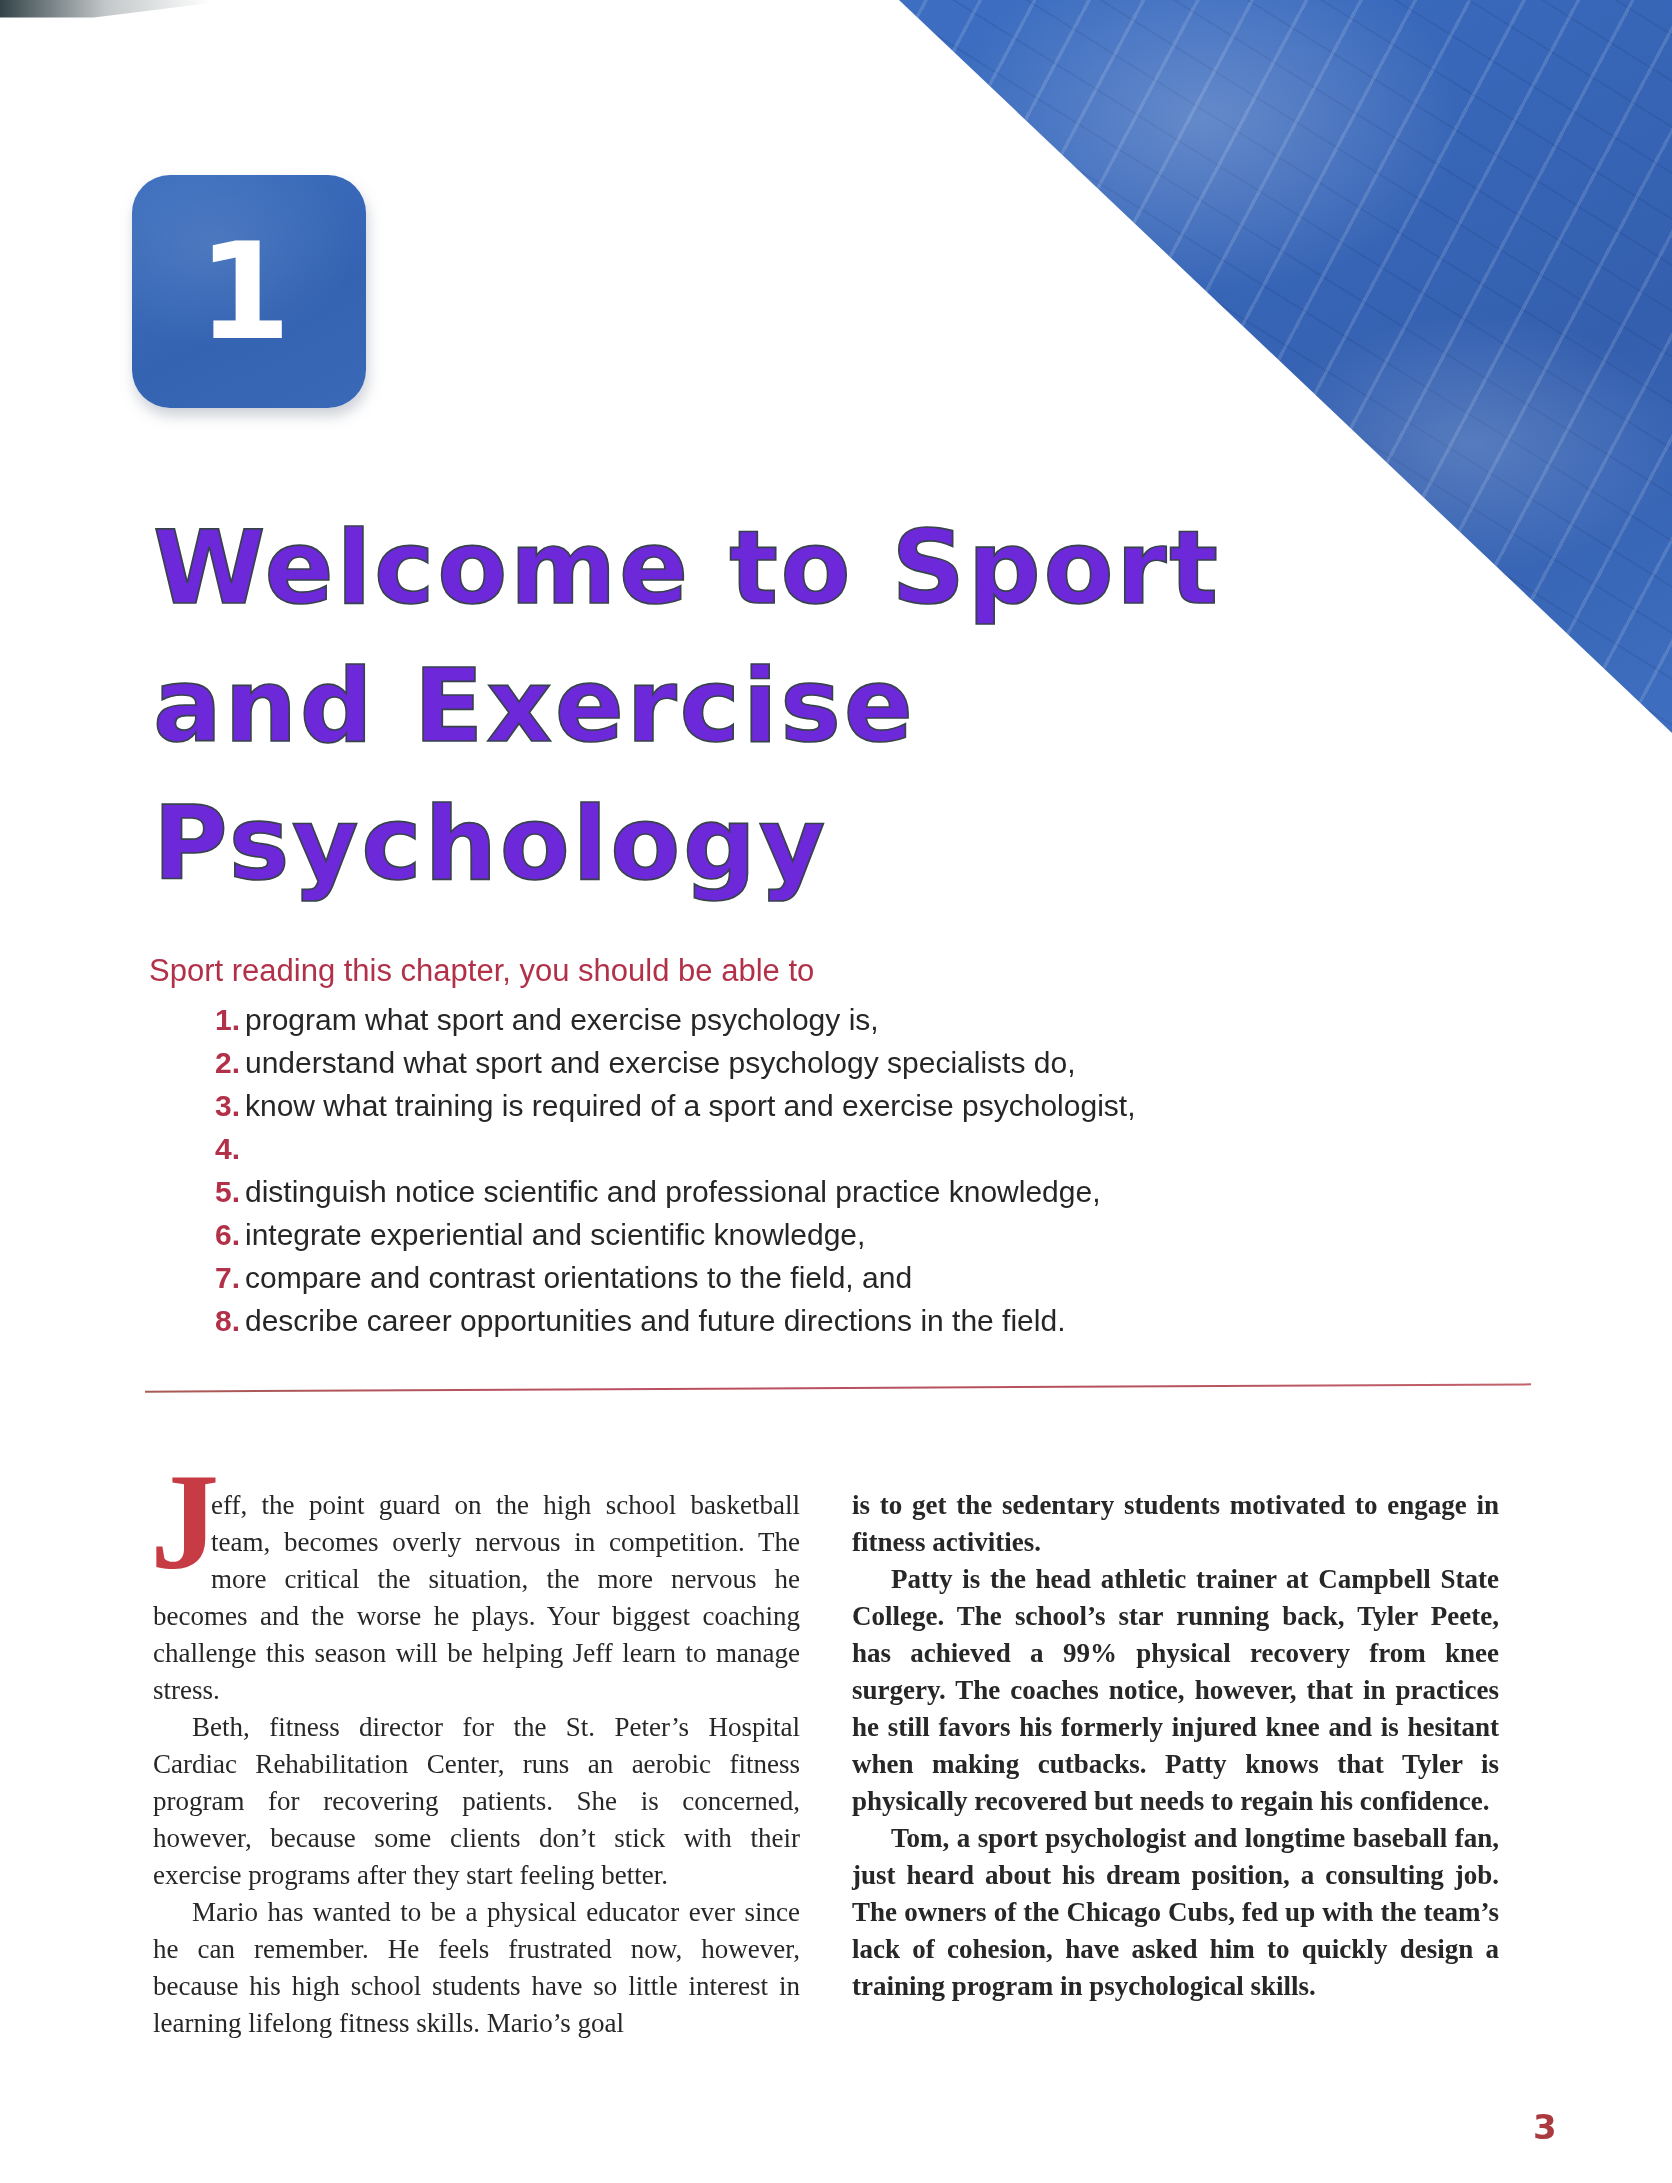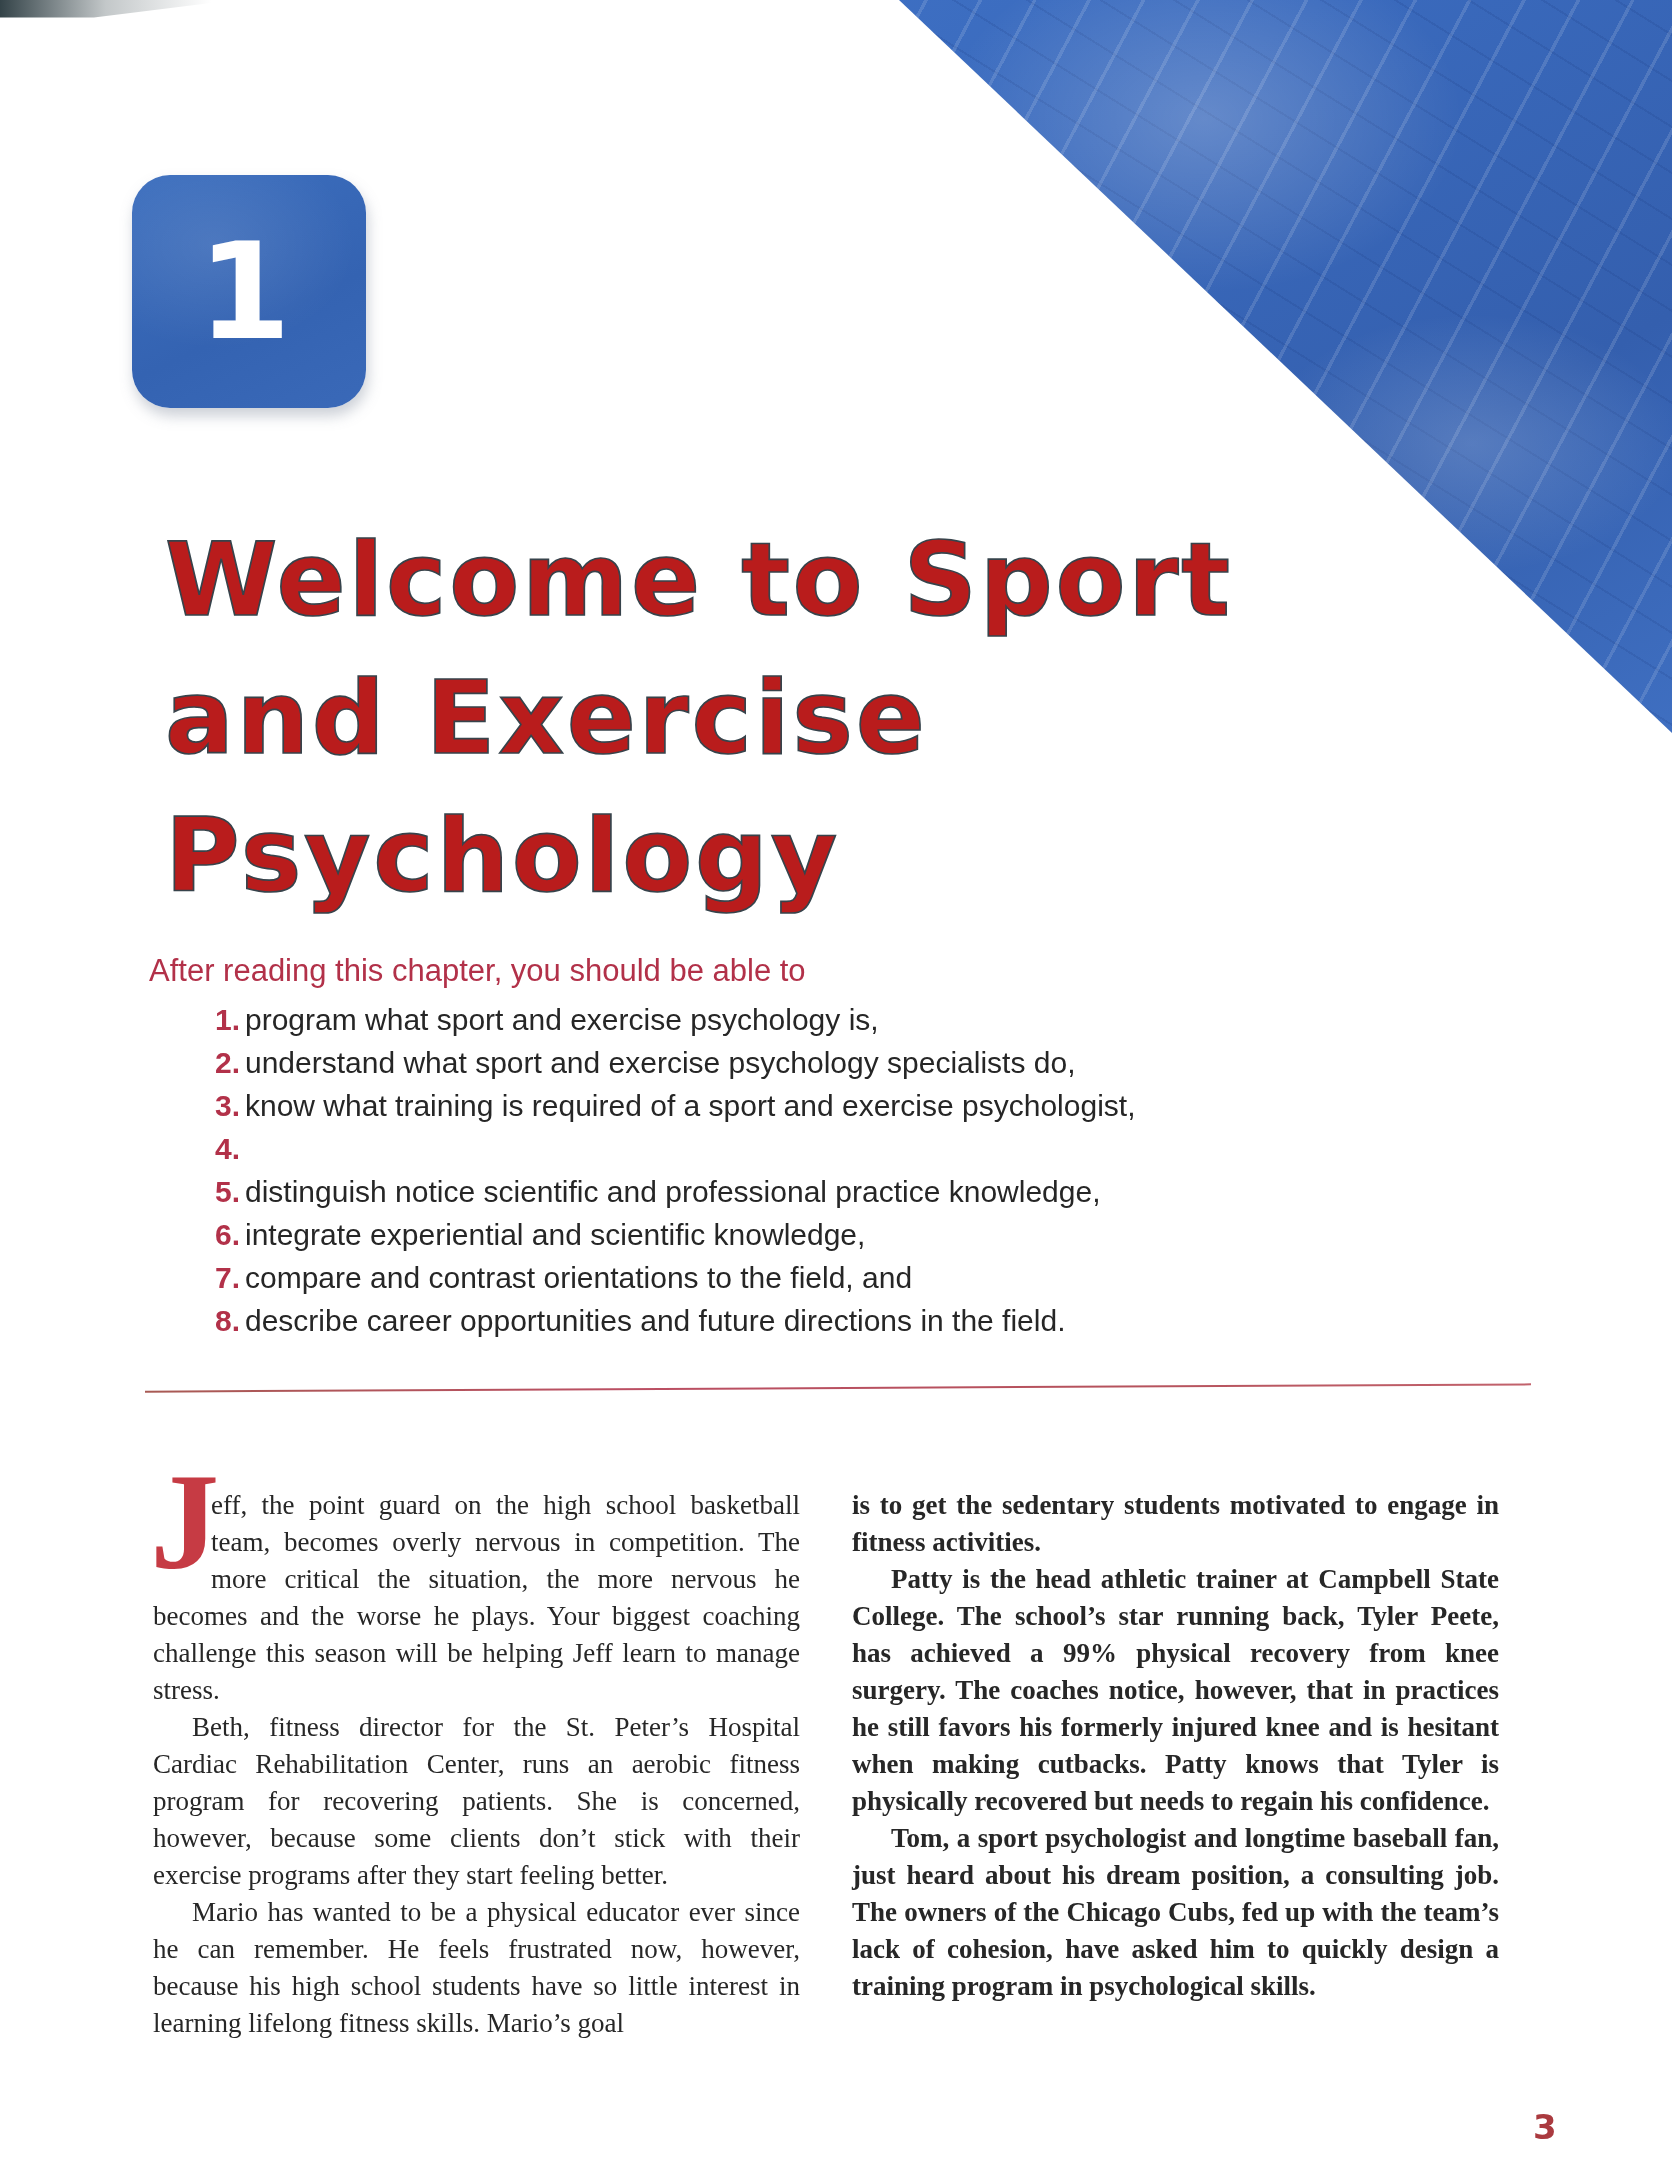--- a/index.html
+++ b/index.html
@@ -46,23 +46,23 @@
     font-weight:bold;font-size:134px;color:#ffffff;
     padding-right:9.4px;box-sizing:border-box;
   }
 
   
   #chapter-title{
     position:absolute;left:149px;top:495px;width:1277px;
     font-family:"DejaVu Sans", sans-serif;
     font-weight:800;
     font-size:102px;line-height:138px;letter-spacing:2.7px;
-    color:#b91c1c;
+    color:#6d28d9;
     -webkit-text-stroke:1.7px #37434b;
-    margin:16px;
+    margin:4px;
   }
   #chapter-title span{display:block;}
 
   
   #objectives-heading{
     position:absolute;left:149px;top:952px;margin:0;
     font-size:31px;line-height:38px;color:#b23149;
   }
   #objectives-list{
     position:absolute;left:151px;top:1000px;margin:0;padding:0;
@@ -127,21 +127,21 @@
   <div id="chapter-badge">
     <span class="digit">1</span>
   </div>
 
   <h1 id="chapter-title">
     <span>Welcome to Sport</span>
     <span>and Exercise</span>
     <span>Psychology</span>
   </h1>
 
-  <p id="objectives-heading">After reading this chapter, you should be able to</p>
+  <p id="objectives-heading">Sport reading this chapter, you should be able to</p>
 
   <ol id="objectives-list">
     <li>
       <span class="num">1.</span>
       <span class="txt">program what sport and exercise psychology is,</span>
     </li>
     <li>
       <span class="num">2.</span>
       <span class="txt">understand what sport and exercise psychology specialists do,</span>
     </li>

